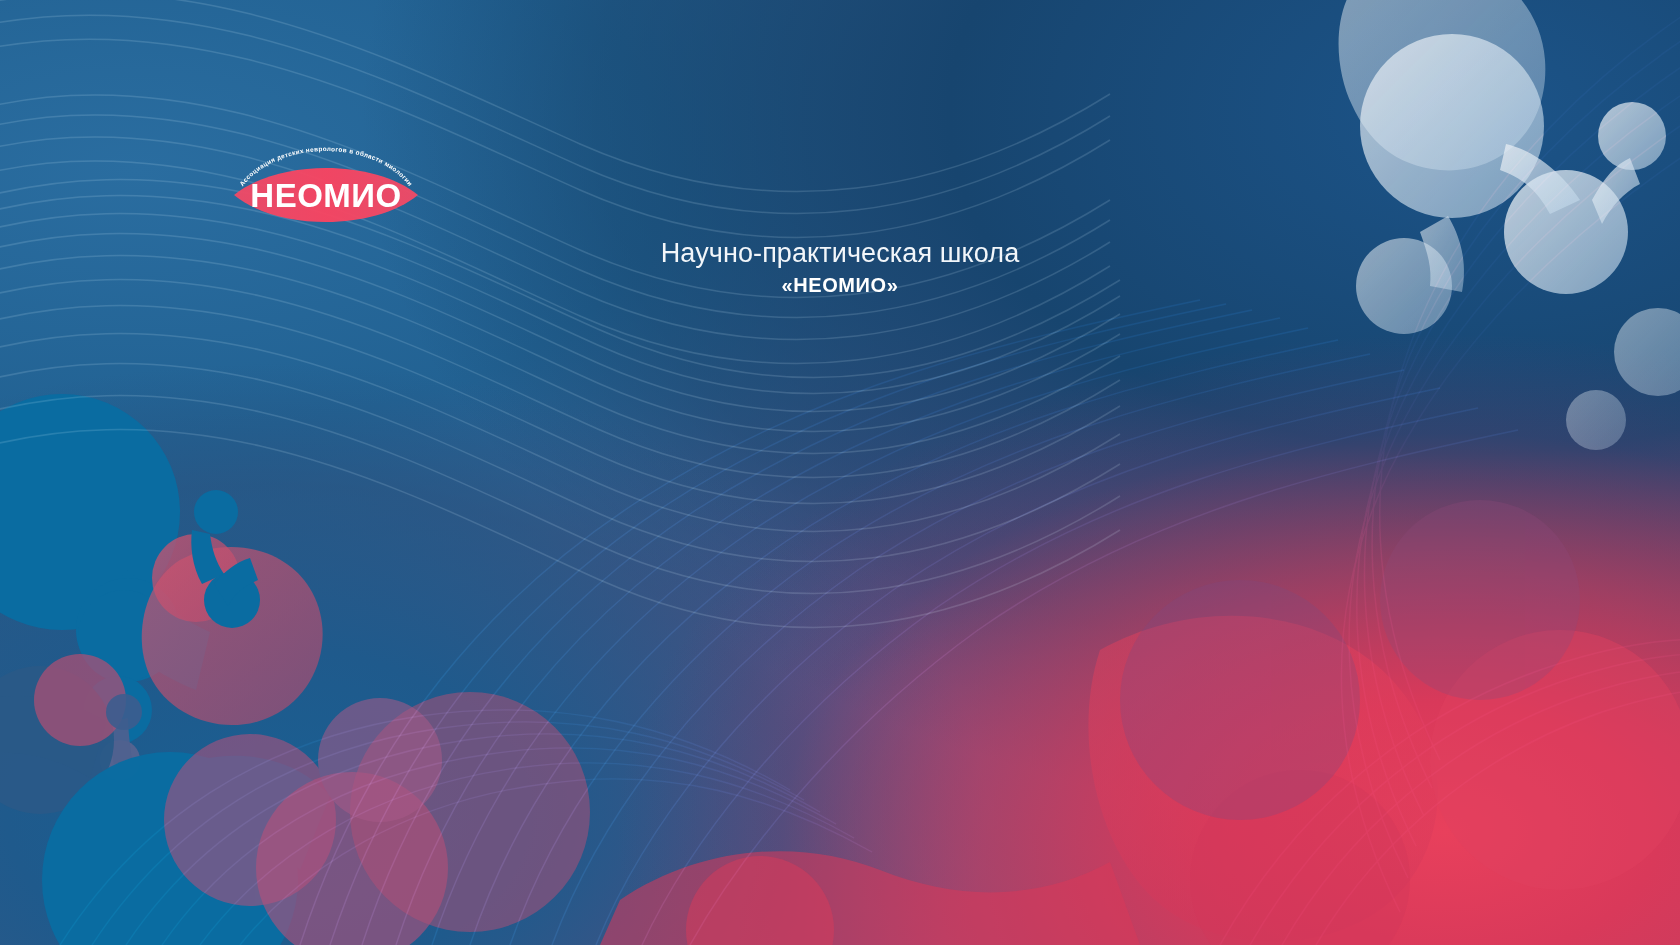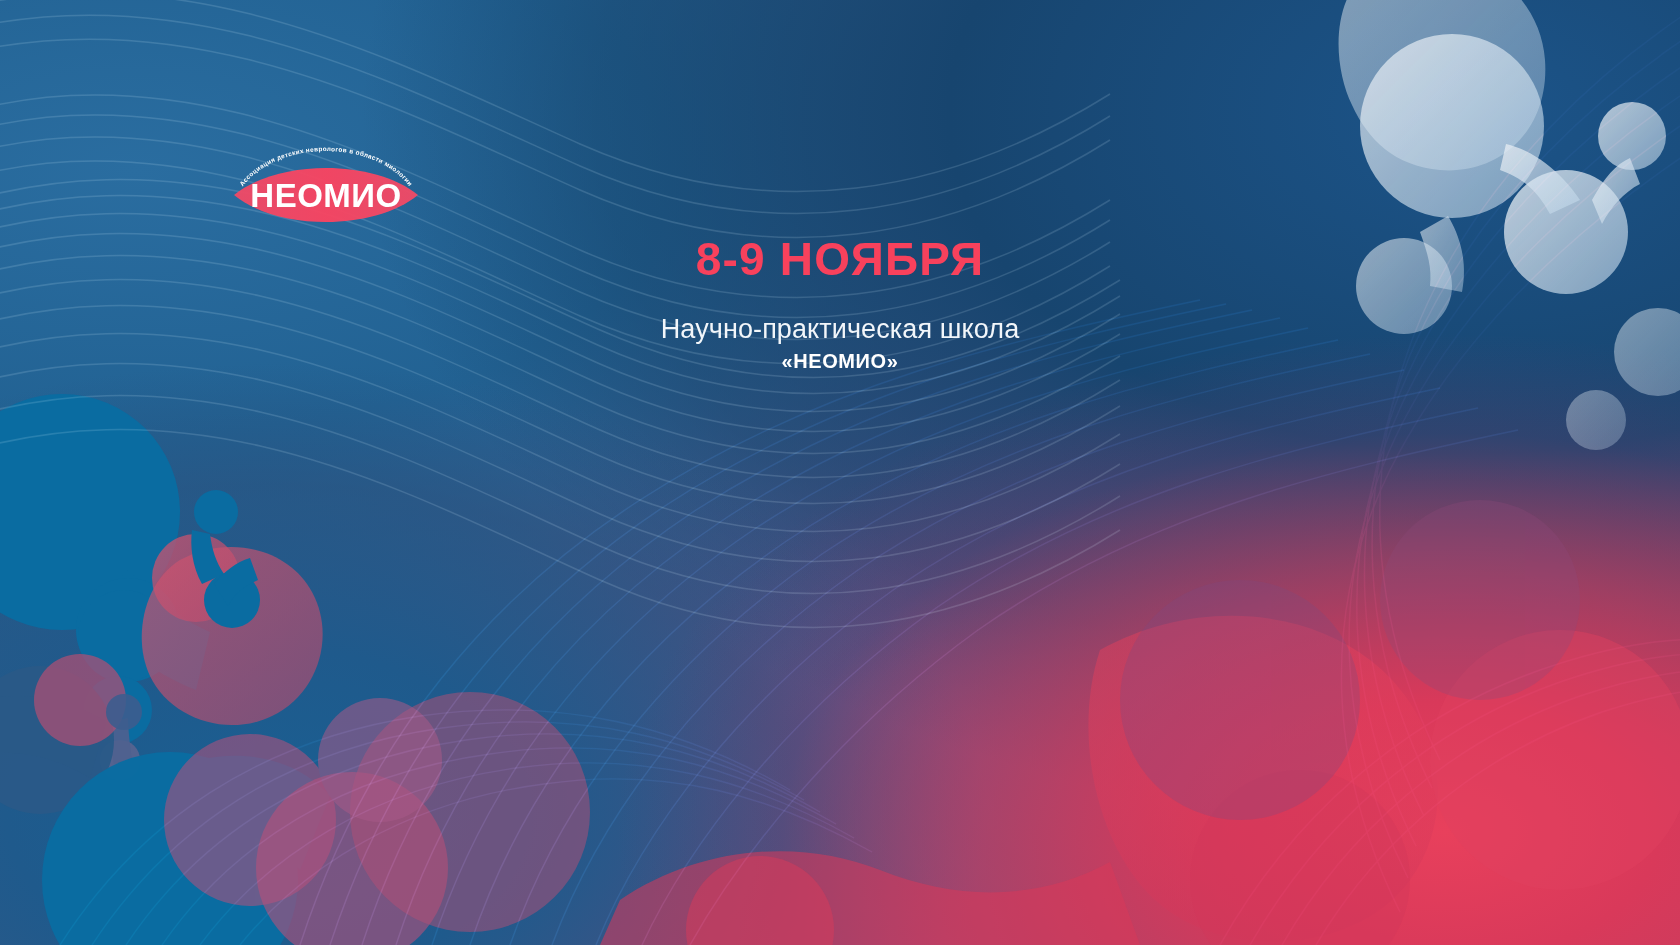--- a/index.html
+++ b/index.html
@@ -294,21 +294,20 @@
         <text font-size="6.4" font-weight="700" fill="#ffffff" letter-spacing="0.35">
           <textPath href="#arcPath" startOffset="50%" text-anchor="middle">Ассоциация детских неврологов в области миологии</textPath>
         </text>
 
         <text x="98" y="74" font-size="33" font-weight="700" fill="#ffffff" text-anchor="middle" letter-spacing="0.5">НЕОМИО</text>
       </svg>
     </div>
 
     <div class="textblock">
 
-      <div class="date">8-9 НОЯБРЯ</div>
 
       <div class="sub-line">Научно-практическая школа</div>
       <div class="sub-strong">«НЕОМИО»</div>
 
 
     </div>
 
   </div>
 </div>
 

